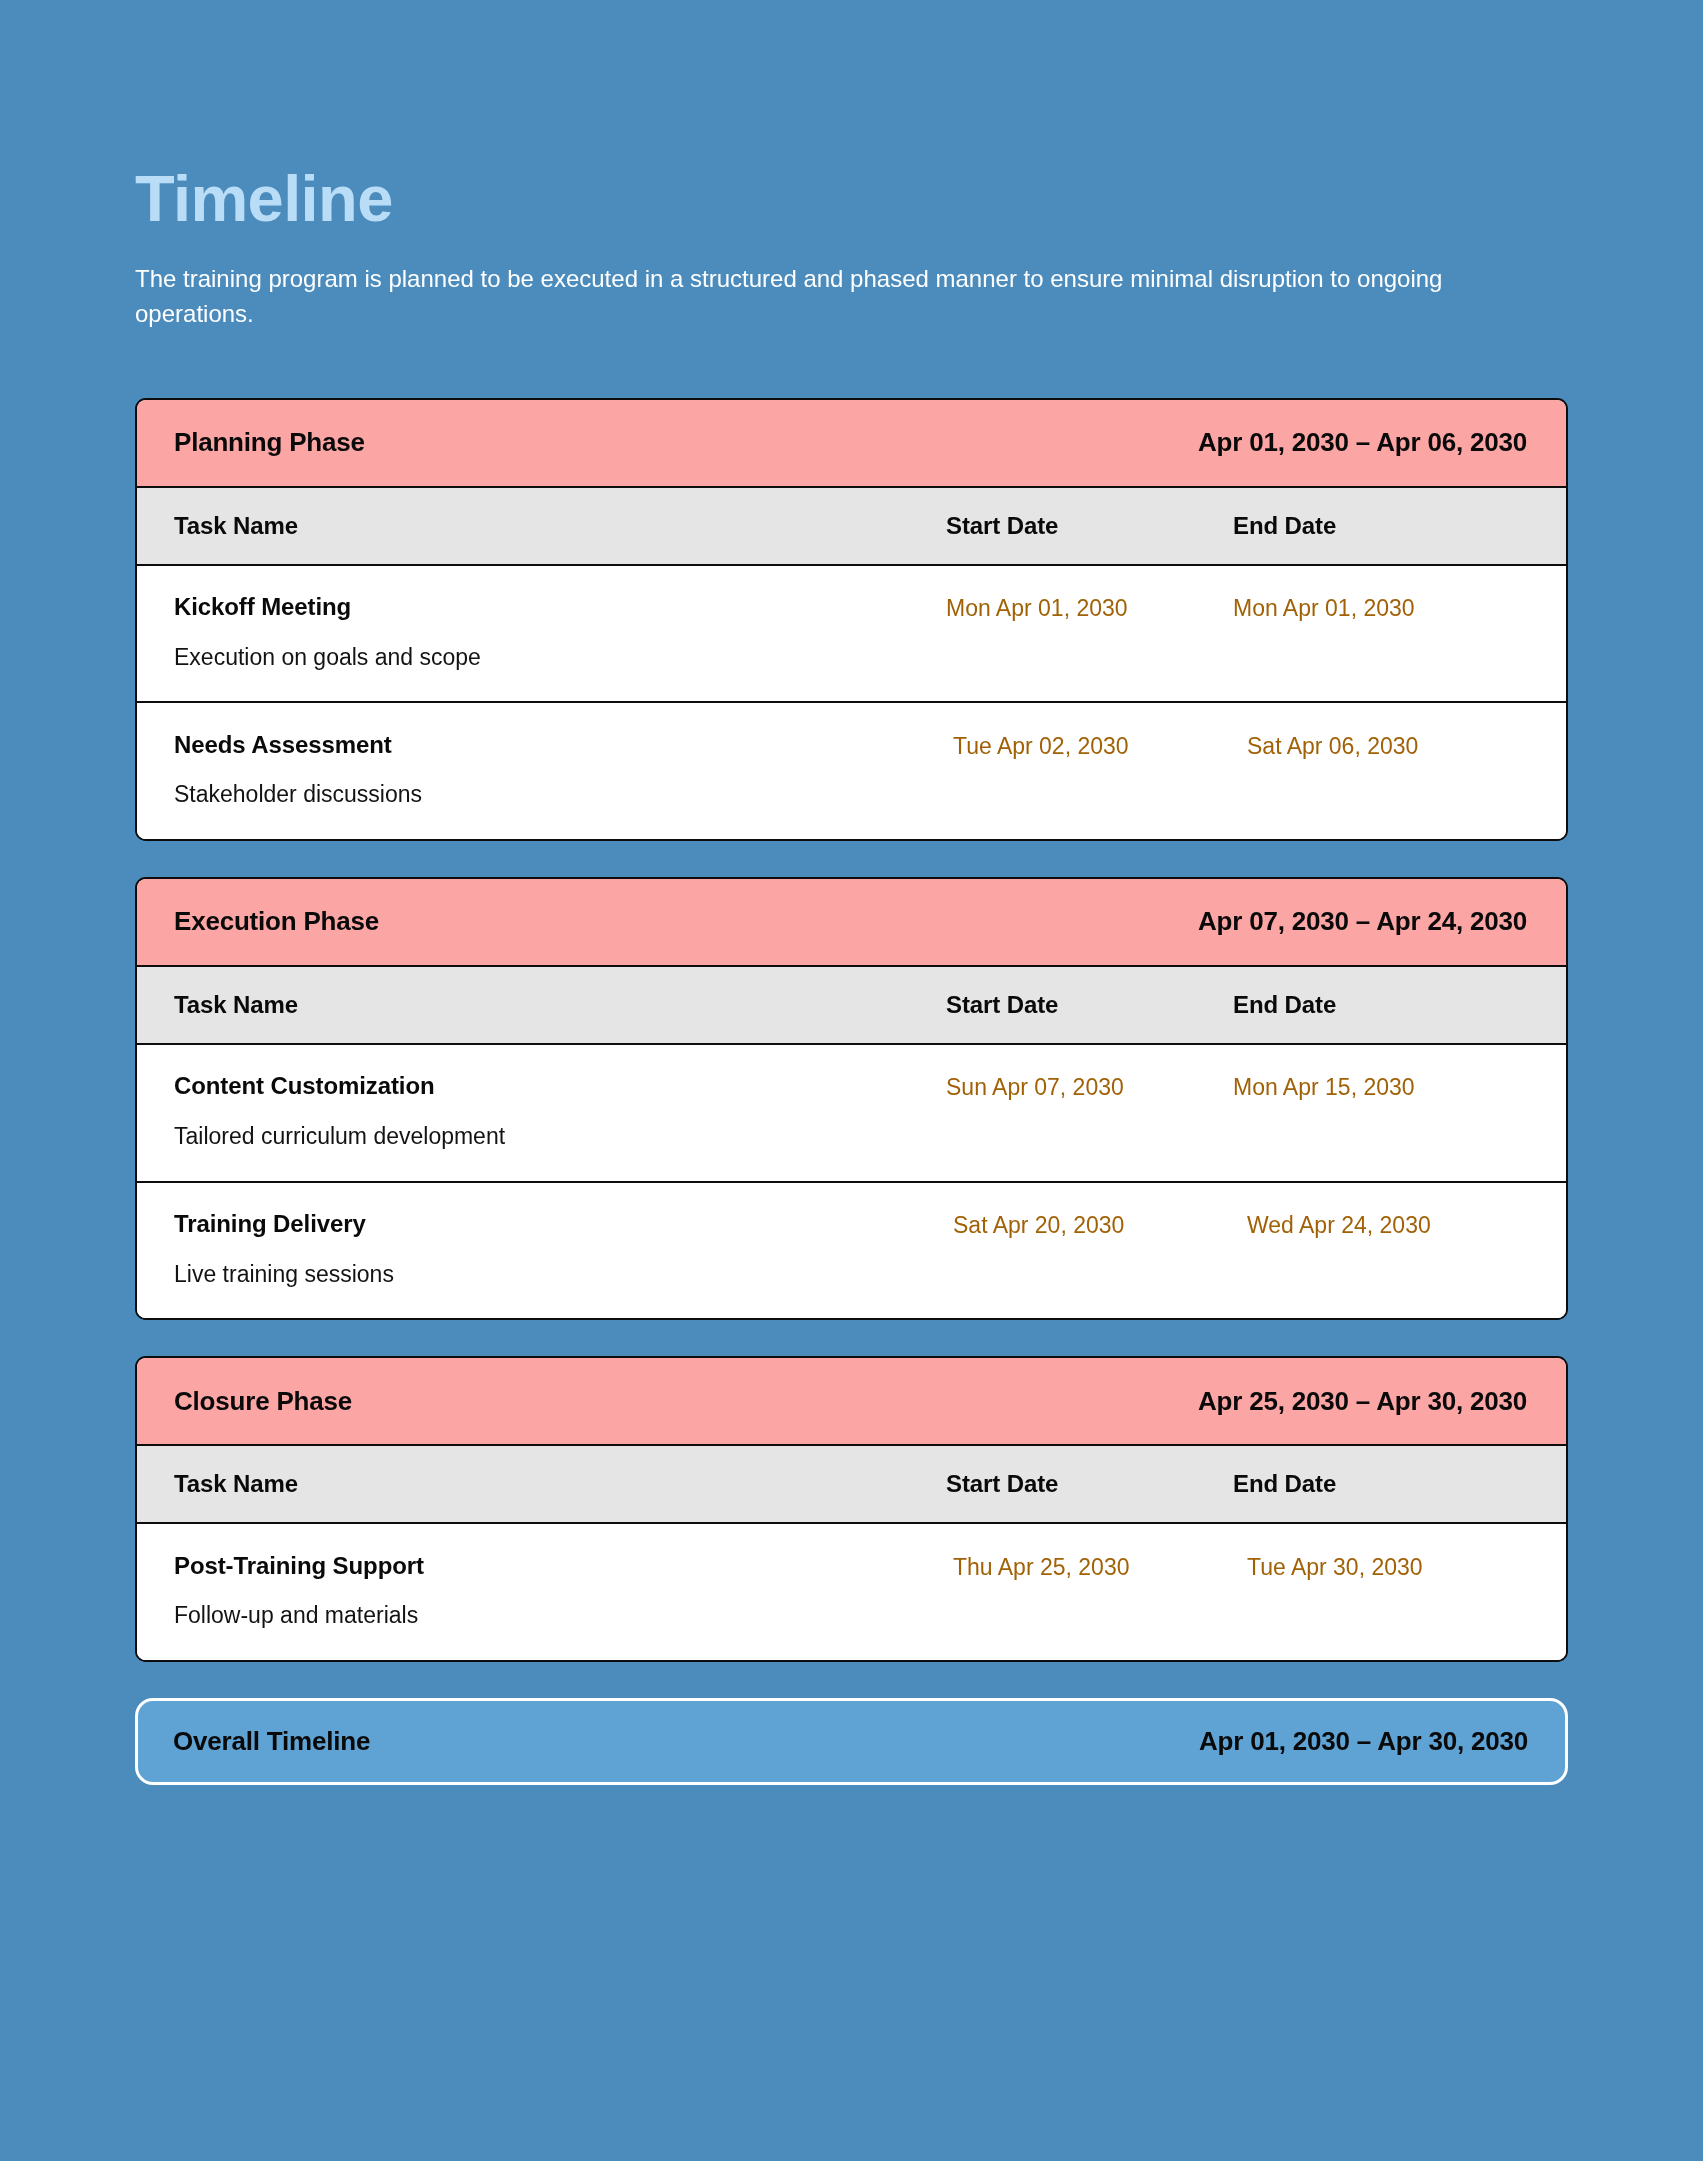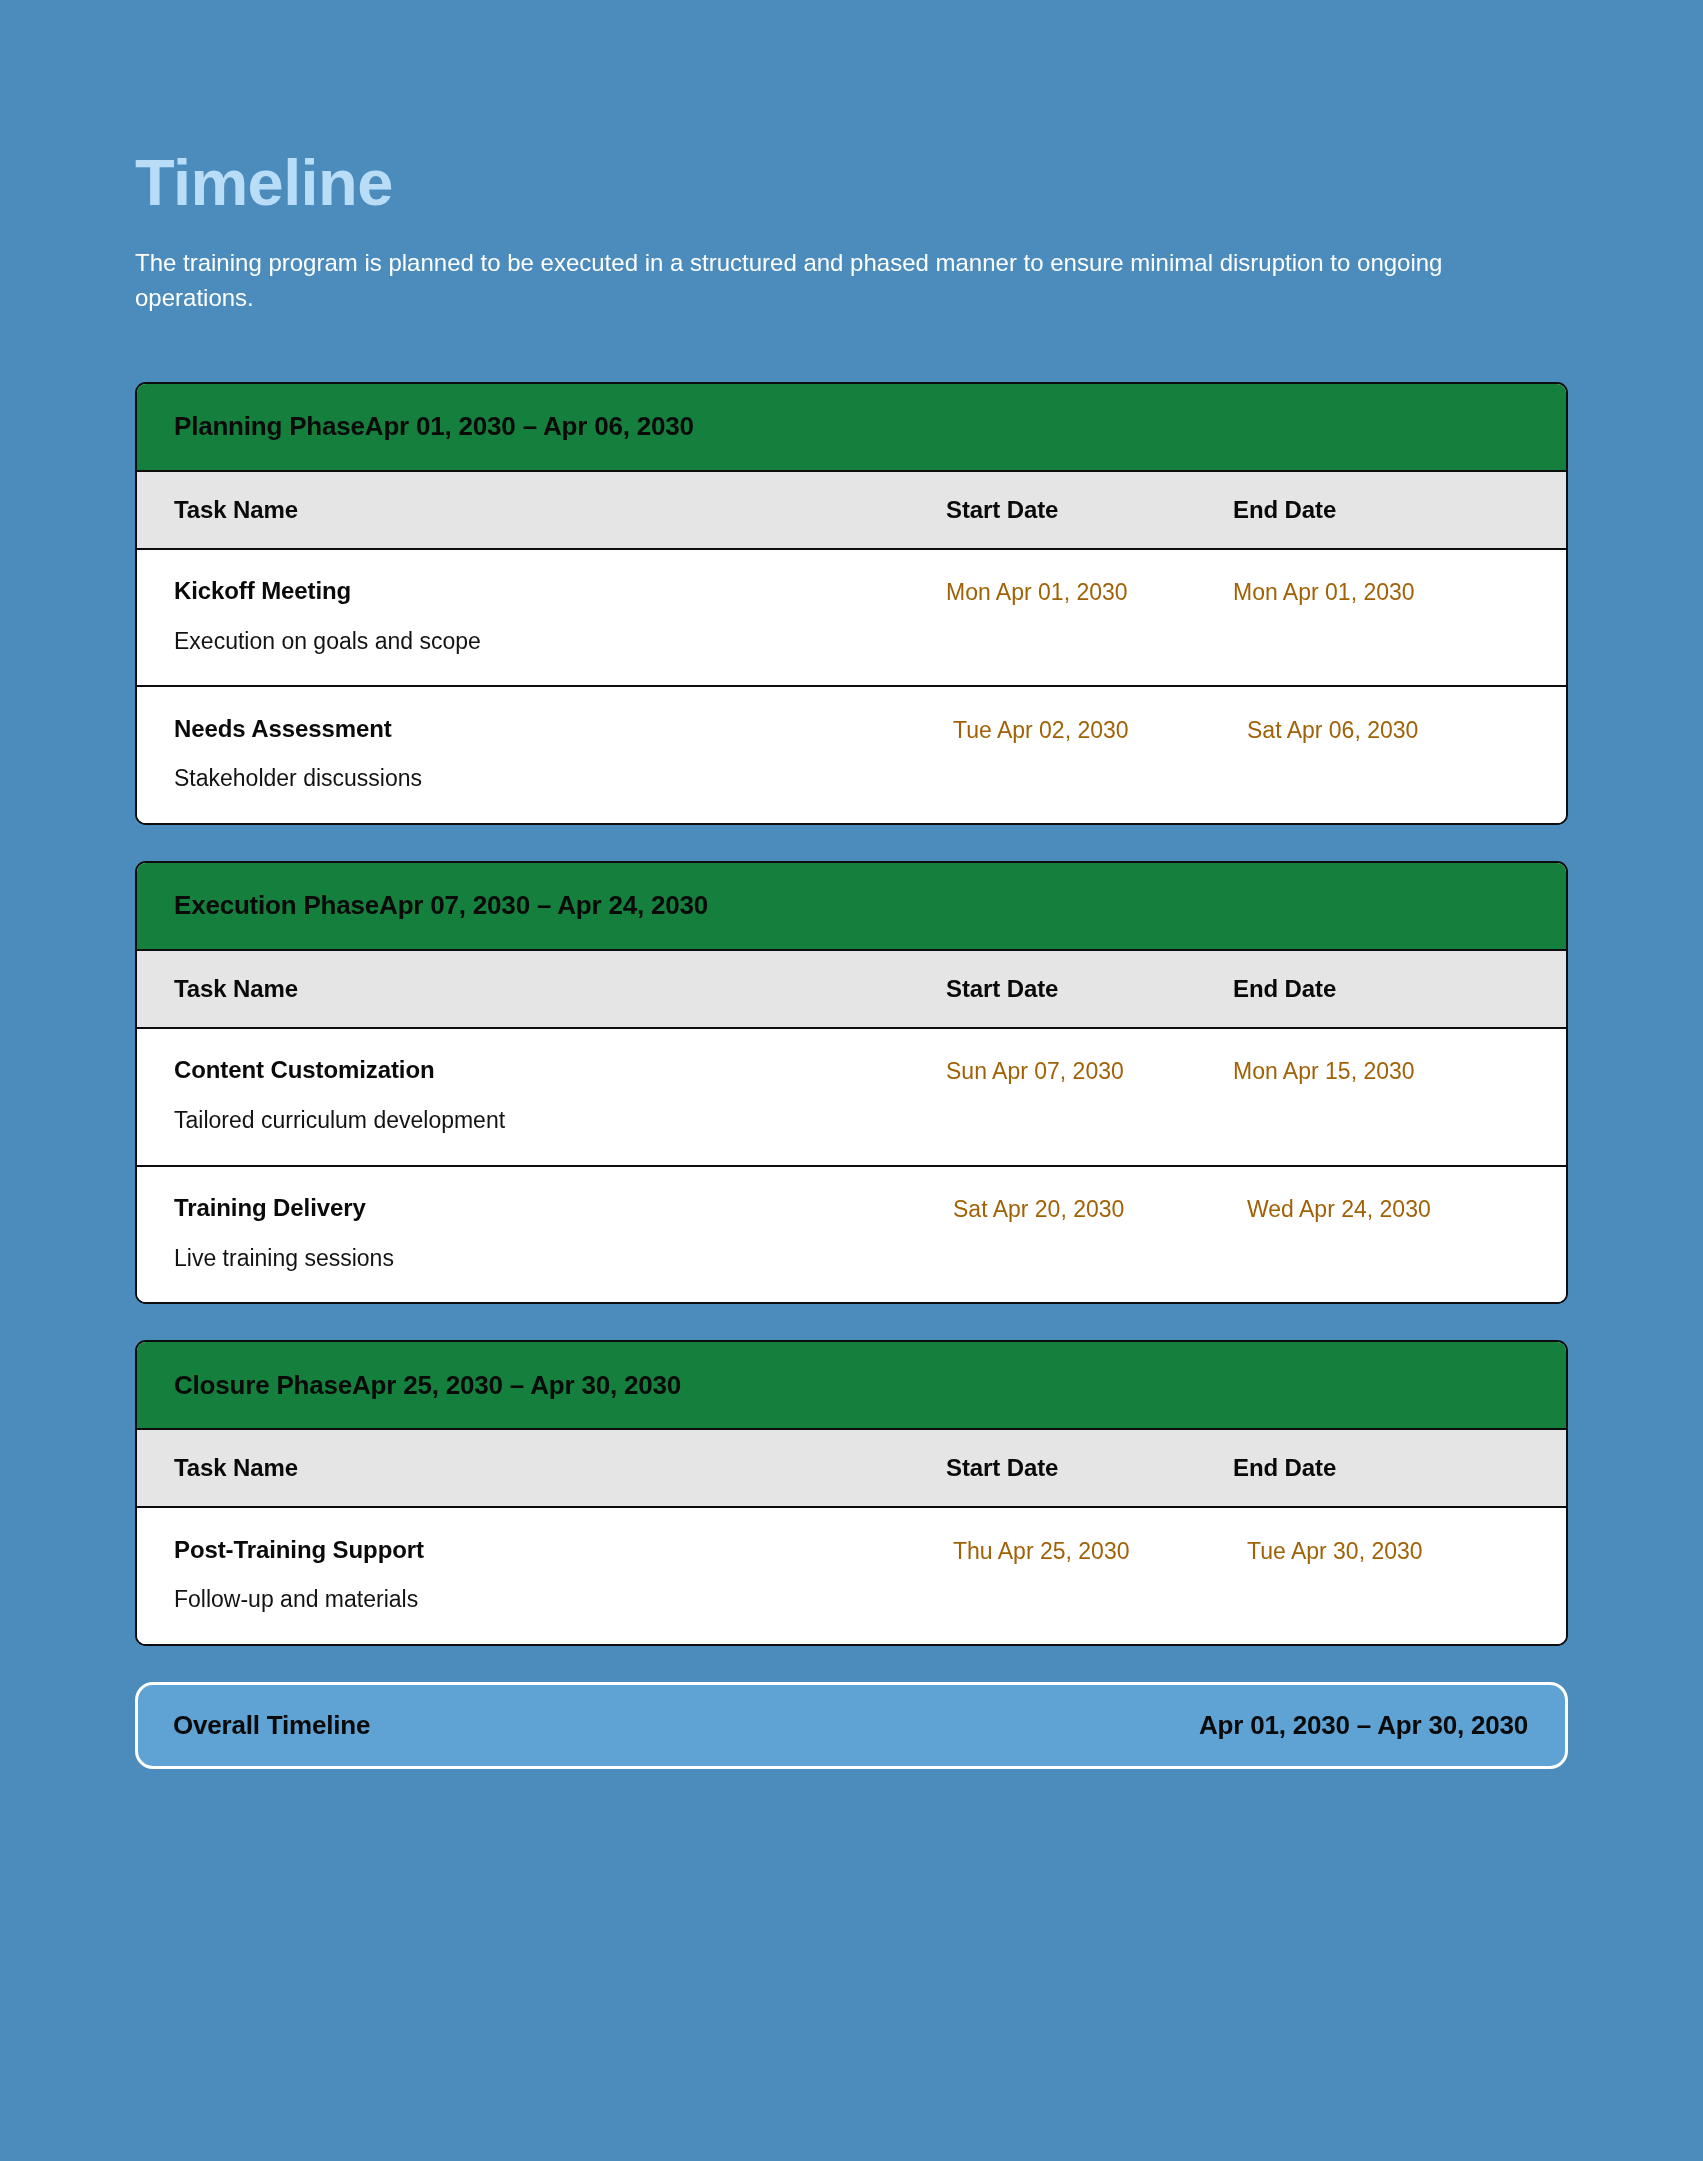--- a/index.html
+++ b/index.html
@@ -14,21 +14,21 @@
     font-family: "Liberation Sans", sans-serif;
     -webkit-font-smoothing: antialiased;
     overflow: hidden;
   }
 
   .page {
     position: relative;
     width: 1703px;
     height: 1592px;
     box-sizing: border-box;
-    padding: 0 135px;
+    padding: 16px 135px;
   }
 
   
   .page-title {
     margin: 0;
     padding-top: 150px;
     font-size: 65px;
     line-height: 1.0;
     font-weight: 800;
     letter-spacing: -0.6px;
@@ -52,24 +52,24 @@
 
   .phase-card {
     border: 2.4px solid #0d0d0d;
     border-radius: 10.8px;
     overflow: hidden;
     background: #ffffff;
     margin-bottom: 36px;
   }
 
   .phase-header {
-    background: #15803d;
+    background: #fca5a5;
     display: flex;
     align-items: center;
-    justify-content: flex-start;
+    justify-content: space-between;
     padding: 27.5px 39px 27.5px 37px;
     border-bottom: 2.4px solid #0d0d0d;
   }
 
   .phase-name {
     font-size: 26px;
     font-weight: 800;
     color: #0a0a0a;
     letter-spacing: -0.2px;
   }

